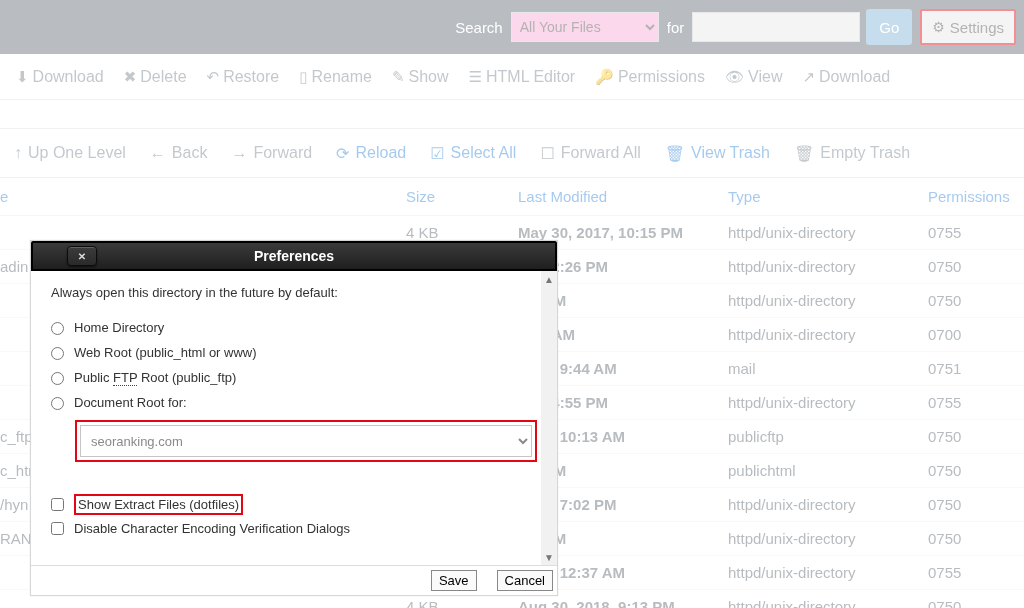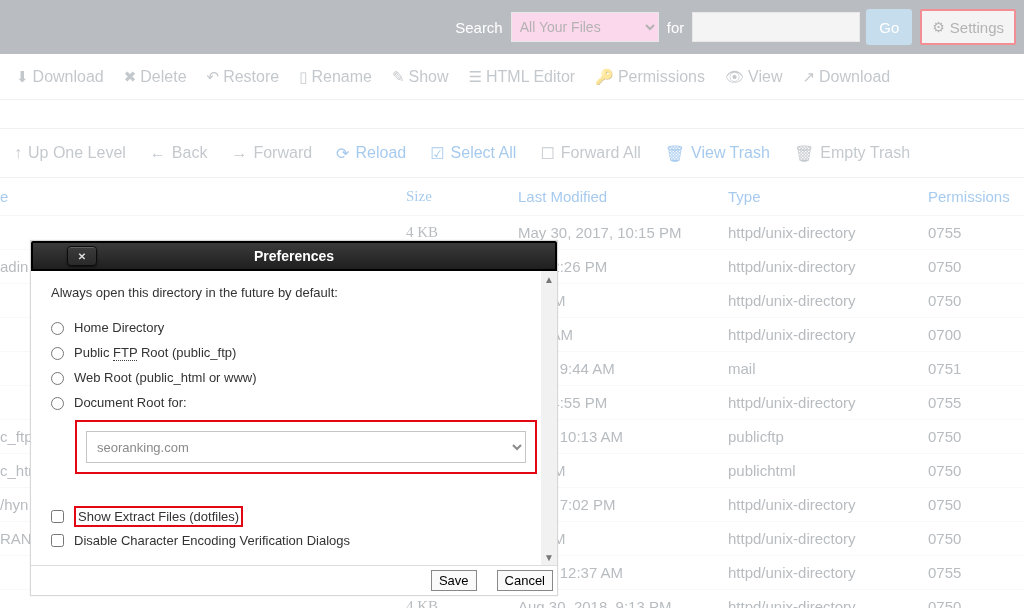--- a/index.html
+++ b/index.html
@@ -51,22 +51,22 @@
   .navtool .btn.blue { color: #3b8ad9; }
   .navtool .btn .ic { margin-right: 6px; }
 
   
   table.files { width: 100%; border-collapse: collapse; font-size: 15px; color: #606a73; }
   table.files thead th {
     text-align: left; font-weight: 400; color: #3b8ad9; padding: 10px 8px; border-bottom: 1px solid #e8e8e8;
   }
   table.files td { padding: 8px 8px; border-bottom: 1px solid #f0f0f0; }
   .col-name { width: 398px; padding-left: 0 !important; }
-  .col-size { width: 112px; font-family: Liberation Serif, serif; }
-  .col-mod  { width: 210px; }
+  .col-size { width: 112px; }
+  .col-mod  { width: 210px; font-weight: bold; }
   .col-type { width: 200px; }
   .col-perm { width: 104px; }
 
   
   .modal {
     position: absolute; left: 30px; top: 240px; width: 528px; height: 356px;
     background: #fff; z-index: 5; box-shadow: 0 0 1px rgba(0,0,0,.15);
     border: 1px solid #d7d7d7; display: flex; flex-direction: column;
   }
   .modal .mtitle {
@@ -83,21 +83,21 @@
   }
   .modal .mbody {
     flex: 1; padding: 14px 20px 6px 20px; font-size: 13px; color: #333;
     position: relative; overflow: hidden;
   }
   .modal .mbody .intro { margin-bottom: 20px; }
   .modal .radiorow { display:flex; align-items:flex-end; margin: 8px 0 10px 0; }
   .modal .radiorow input { margin-right: 10px; }
   .modal .dotted { border-bottom: 1px dotted #444; }
   .modal .docroot-select-wrap {
-    margin: 6px 0 0 24px; border: 2px solid #e30613; padding: 9px;
+    margin: 6px 0 0 24px; border: 2px solid #e30613; padding: 3px;
   }
   .modal select.docroot {
     width: 100%; height: 32px; border: 1px solid #c5c5c5; color: #8a8a8a;
     font-size: 13px; padding: 0 6px; background: #fff;
   }
   .modal .checkrow { display:flex; align-items:center; margin: 6px 0; font-size: 13px; }
   .modal .checkrow input { margin-right: 10px; }
   .modal .hilite { border: 2px solid #e30613; padding: 1px 2px; }
   .modal .scrollcol {
     position:absolute; right:0; top:0; bottom:0; width:16px; background:#f1f1f1;
@@ -316,25 +316,25 @@
   </div>
   <div class="mbody">
     <div class="intro">Always open this directory in the future by default:</div>
 
     <label class="radiorow">
       <input type="radio" name="root" style="">
       <span>Home Directory</span>
     </label>
     <label class="radiorow">
       <input type="radio" name="root" style="">
-      <span><span>Public </span><span class="dotted">FTP</span><span> Root (public_ftp)</span></span>
+      <span>Web Root (public_html or www)</span>
     </label>
     <label class="radiorow">
       <input type="radio" name="root" style="">
-      <span>Web Root (public_html or www)</span>
+      <span><span>Public </span><span class="dotted">FTP</span><span> Root (public_ftp)</span></span>
     </label>
     <label class="radiorow">
       <input type="radio" name="root" style="">
       <span>Document Root for:</span>
     </label>
     <div class="docroot-select-wrap">
       <select class="docroot">
         <option class="blurred">seoranking.com</option>
       </select>
     </div>

